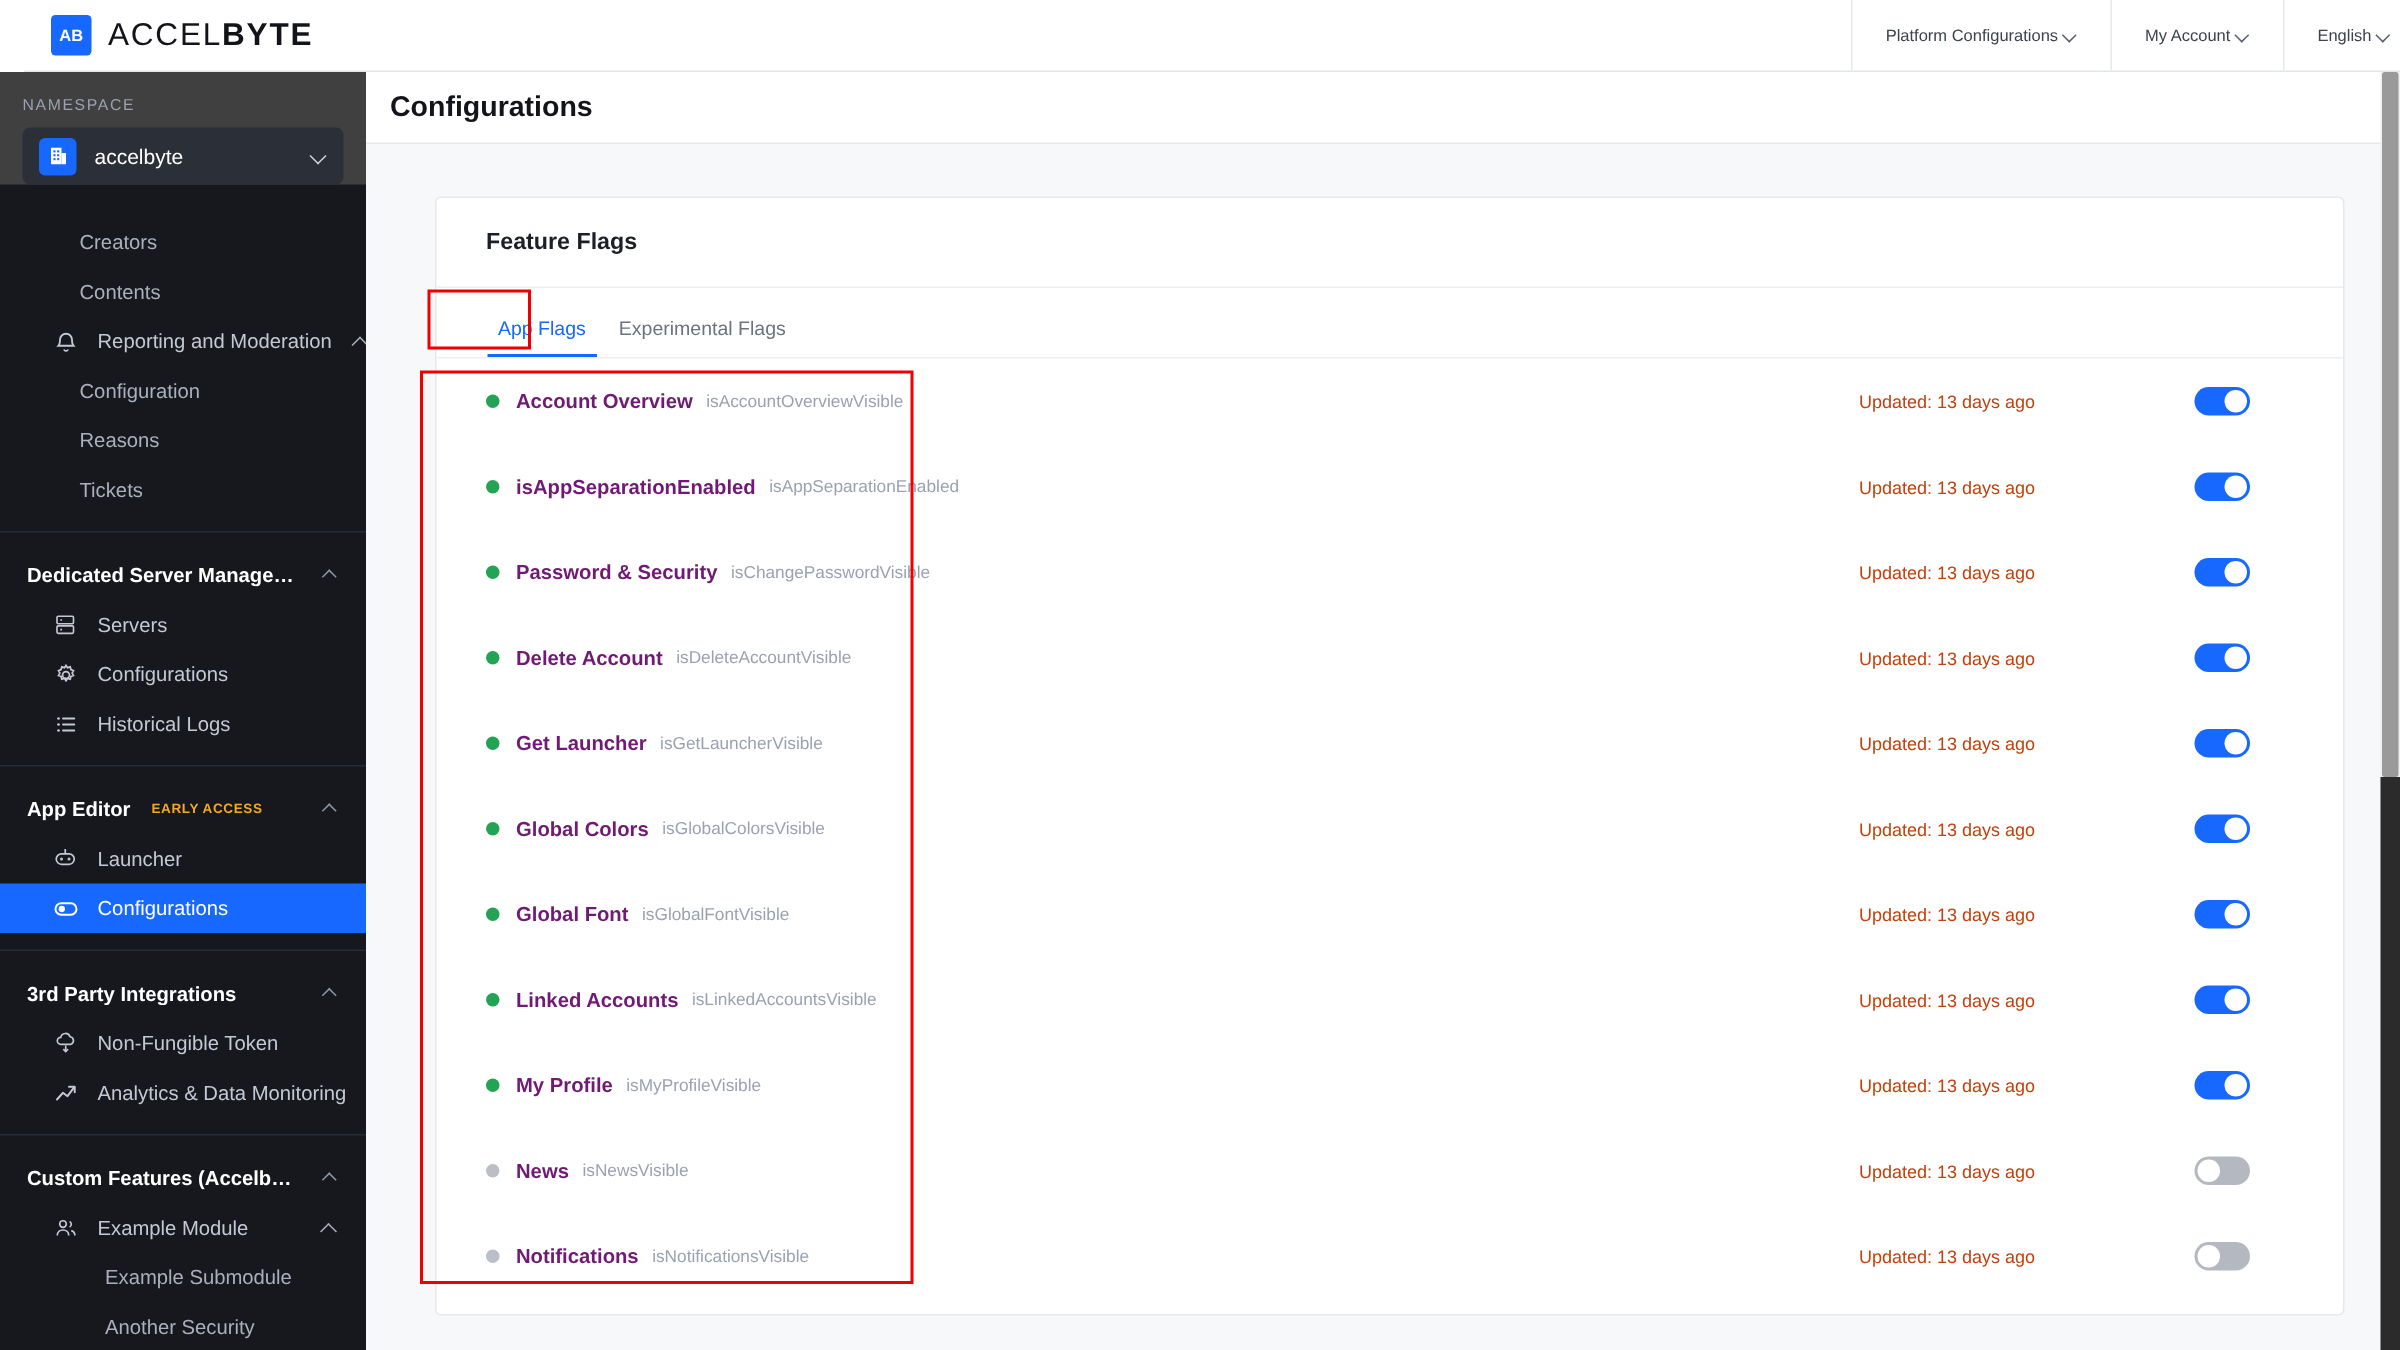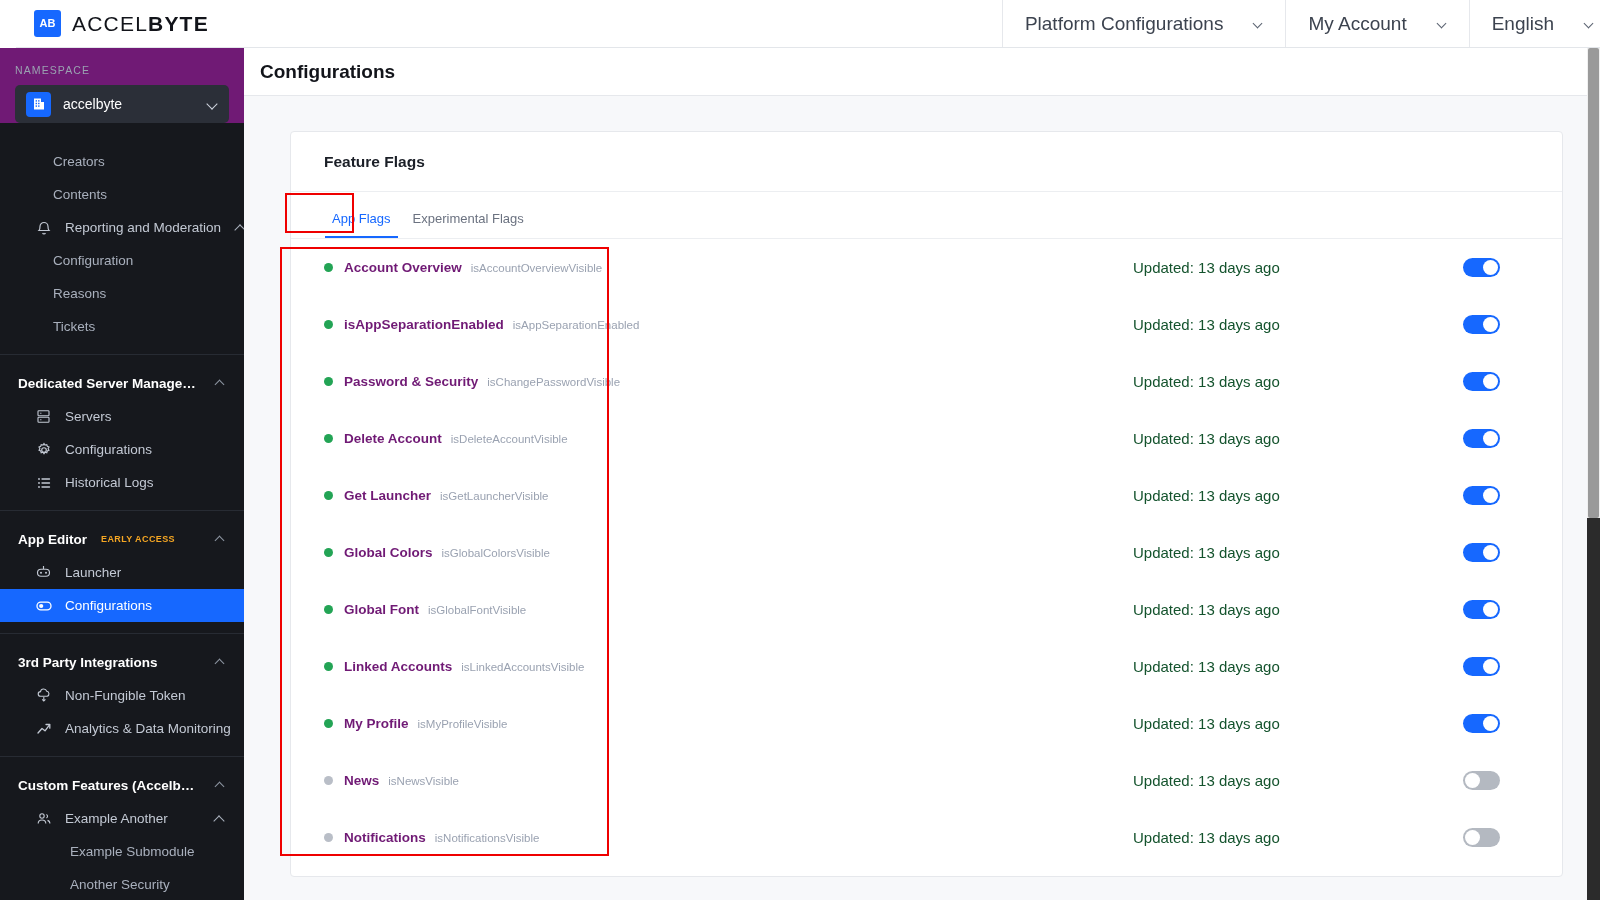--- a/index.html
+++ b/index.html
@@ -30,45 +30,45 @@
   }
   .brand-mark svg { display:block; }
   .brand-text {
     font-size: 21px; letter-spacing: 1.2px; color: #12141a;
     font-weight: 400;
   }
   .brand-text b { font-weight: 700; }
   .topbar-spacer { flex: 1; }
   .topmenu { display: flex; align-items: stretch; }
   .topmenu-item {
-    display: flex; align-items: center; gap: 31px;
+    display: flex; align-items: center; gap: 4px;
     padding: 0 22px;
     border-left: 1px solid #e6e8ec;
-    font-size: 19px; color: #3c434f;
+    font-size: 11px; color: #3c434f;
     cursor: pointer;
     white-space: nowrap;
   }
   .caret { width: 9px; height: 9px; position: relative; flex: none; }
   .caret:before {
     content: ""; position: absolute; left: 0; top: 1px;
     width: 6px; height: 6px;
     border-right: 1.6px solid #5a6270; border-bottom: 1.6px solid #5a6270;
     transform: rotate(45deg);
   }
 
   
   .sidebar {
     position: absolute; top: 48px; left: 0; width: 244px; height: 852px;
     background: #16181d;
     overflow: hidden;
     z-index: 30;
   }
   .ns-block {
     padding: 16px 15px 0 15px;
-    background: #701a75;
+    background: #404040;
     position: relative; z-index: 5;
   }
   .ns-label {
     font-size: 10.5px; letter-spacing: 1.1px; color: #9aa2b1;
     margin-bottom: 9px; font-weight: 400;
   }
   .ns-select {
     height: 38px; background: #2b2f38; border-radius: 5px;
     display: flex; align-items: center; gap: 12px;
     padding: 0 11px; cursor: pointer;
@@ -189,22 +189,22 @@
   .flag-name {
     font-size: 13.5px; font-weight: 700; color: #701a75;
     white-space: nowrap;
   }
   .flag-key {
     font-size: 11.5px; color: #9aa2b1; margin-left: 9px;
     white-space: nowrap;
   }
   .flag-spacer { flex: 1; }
   .flag-updated {
-    font-size: 15px; color: #14532d;
-    width: 330px; text-align: left; white-space: nowrap;
+    font-size: 12px; color: #c2410c;
+    width: 330px; text-align: center; white-space: nowrap;
   }
   .toggle {
     width: 37px; height: 19px; border-radius: 10px;
     position: relative; flex: none; cursor: pointer;
     margin-right: 46px;
   }
   .toggle.on { background: #1668ff; }
   .toggle.off { background: #b4b9c1; }
   .toggle .knob {
     position: absolute; top: 2px; width: 15px; height: 15px;
@@ -416,21 +416,21 @@
     </div>
     <div class="nav-item">
       <span class="ico">
         <svg width="16" height="16" viewBox="0 0 16 16" fill="none" stroke="#c3c9d4" stroke-width="1.1">
           <circle cx="6" cy="5" r="2.2"></circle>
           <path d="M2.2 12.6c0-2.2 1.7-3.6 3.8-3.6s3.8 1.4 3.8 3.6"></path>
           <path d="M10.4 3.4a2 2 0 0 1 0 3.6"></path>
           <path d="M11.5 9.4c1.4.4 2.4 1.6 2.4 3.2"></path>
         </svg>
       </span>
-      <span class="lbl">Example Another</span>
+      <span class="lbl">Example Module</span>
       <span class="nav-chevron"></span>
     </div>
     <div class="nav-item sub deep">
       <span class="lbl">Example Submodule</span>
     </div>
     <div class="nav-item sub deep">
       <span class="lbl">Another Security</span>
     </div>
 
   </div>

